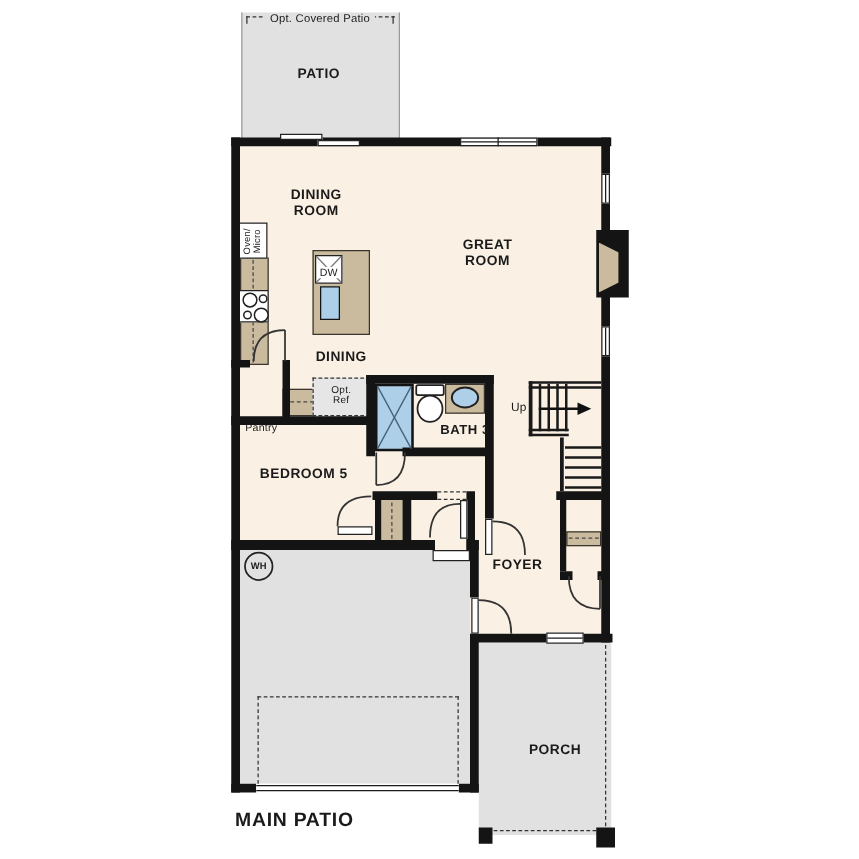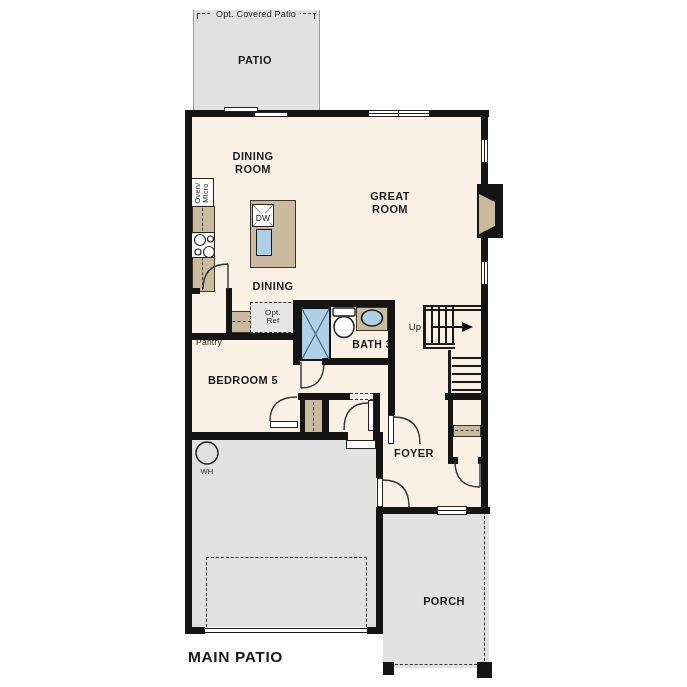--- a/index.html
+++ b/index.html
@@ -173,15 +173,15 @@
   <span class="lbl nowrap" style="left:273px;top:286px;">DINING</span>
   <span class="lbl nowrap" style="left:361px;top:344px;font-size:10.5px;margin-left:11px;">BATH 3</span>
   <span class="lbl nowrap" style="left:243px;top:380px;">BEDROOM 5</span>
   <span class="lbl nowrap" style="left:414px;top:453px;">FOYER</span>
   <span class="lbl nowrap" style="left:444px;top:601px;">PORCH</span>
   <span class="small" style="left:202px;top:192.5px;width:30px;font-size:7.5px;transform:translate(-50%,-50%) rotate(-90deg);">Oven/ Micro</span>
   <span class="small" style="left:263px;top:218px;background:#fff;padding:0 1px;">DW</span>
   <span class="small" style="left:209px;top:327px;margin-top:15px;">Pantry</span>
   <span class="small" style="left:273px;top:317px;width:24px;font-size:8px;">Opt. Ref</span>
   <span class="small" style="left:415px;top:327px;font-size:9.5px;">Up</span>
-  <span class="small" style="left:207px;top:472px;font-size:7.5px;">WH</span>
+  <span class="small" style="left:207px;top:453px;font-size:7.5px;font-weight:bold;">WH</span>
   <span class="lbl nowrap" style="left:188px;top:648px;transform:none;font-size:15.5px;letter-spacing:.6px;">MAIN PATIO</span>
 </div>
 
 </body></html>

